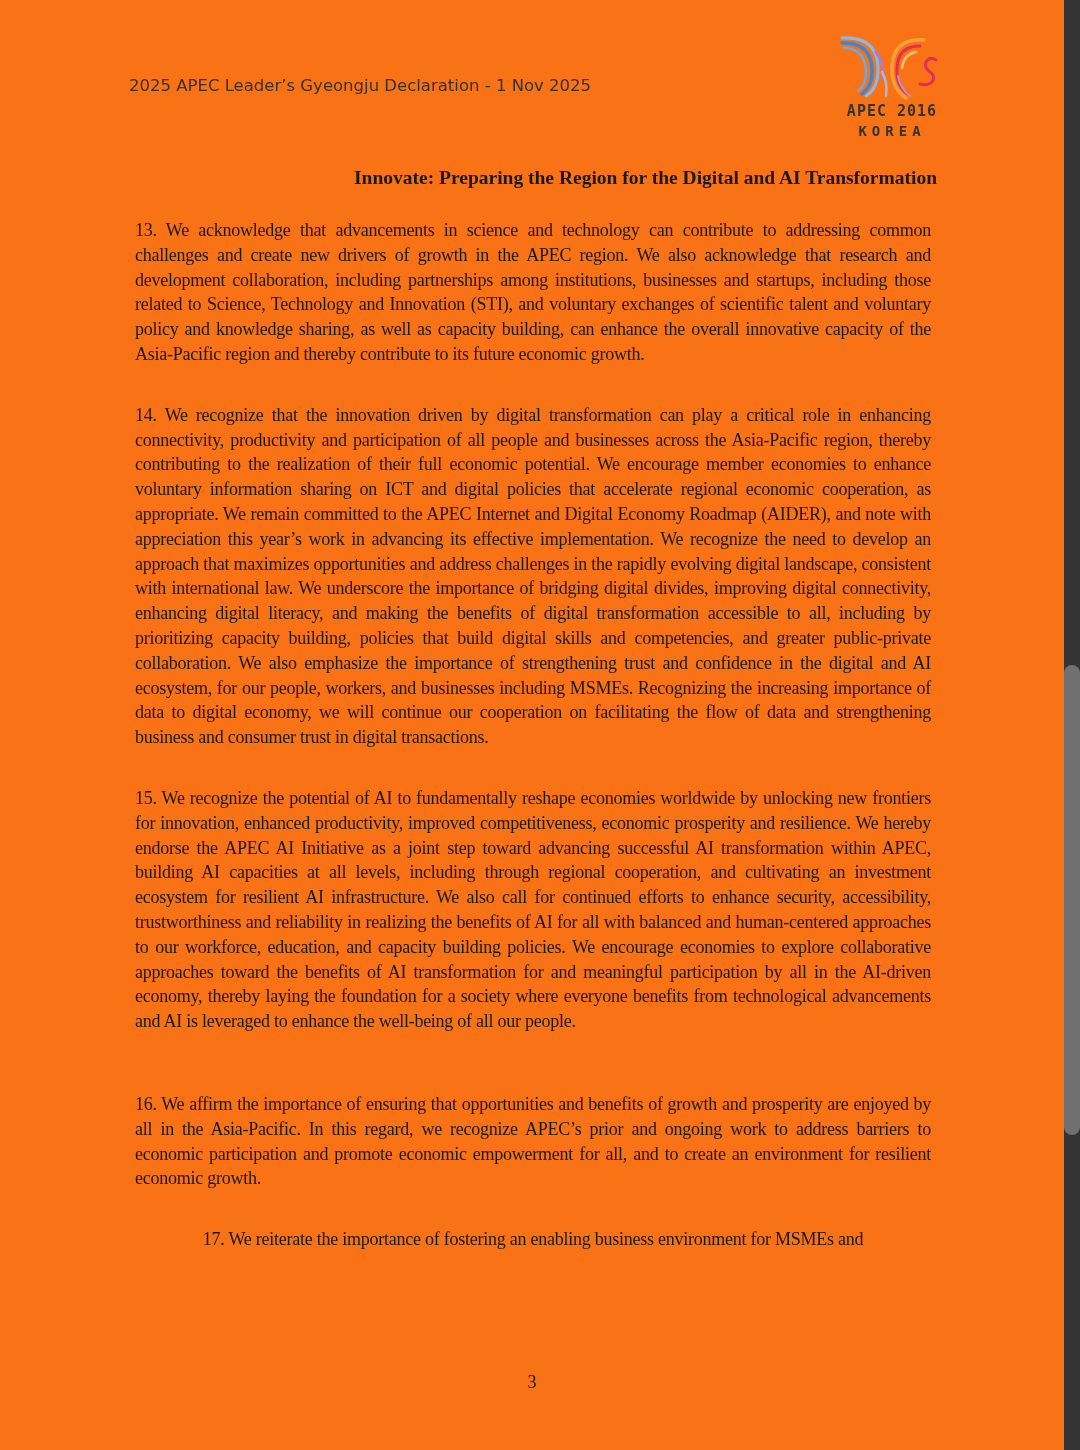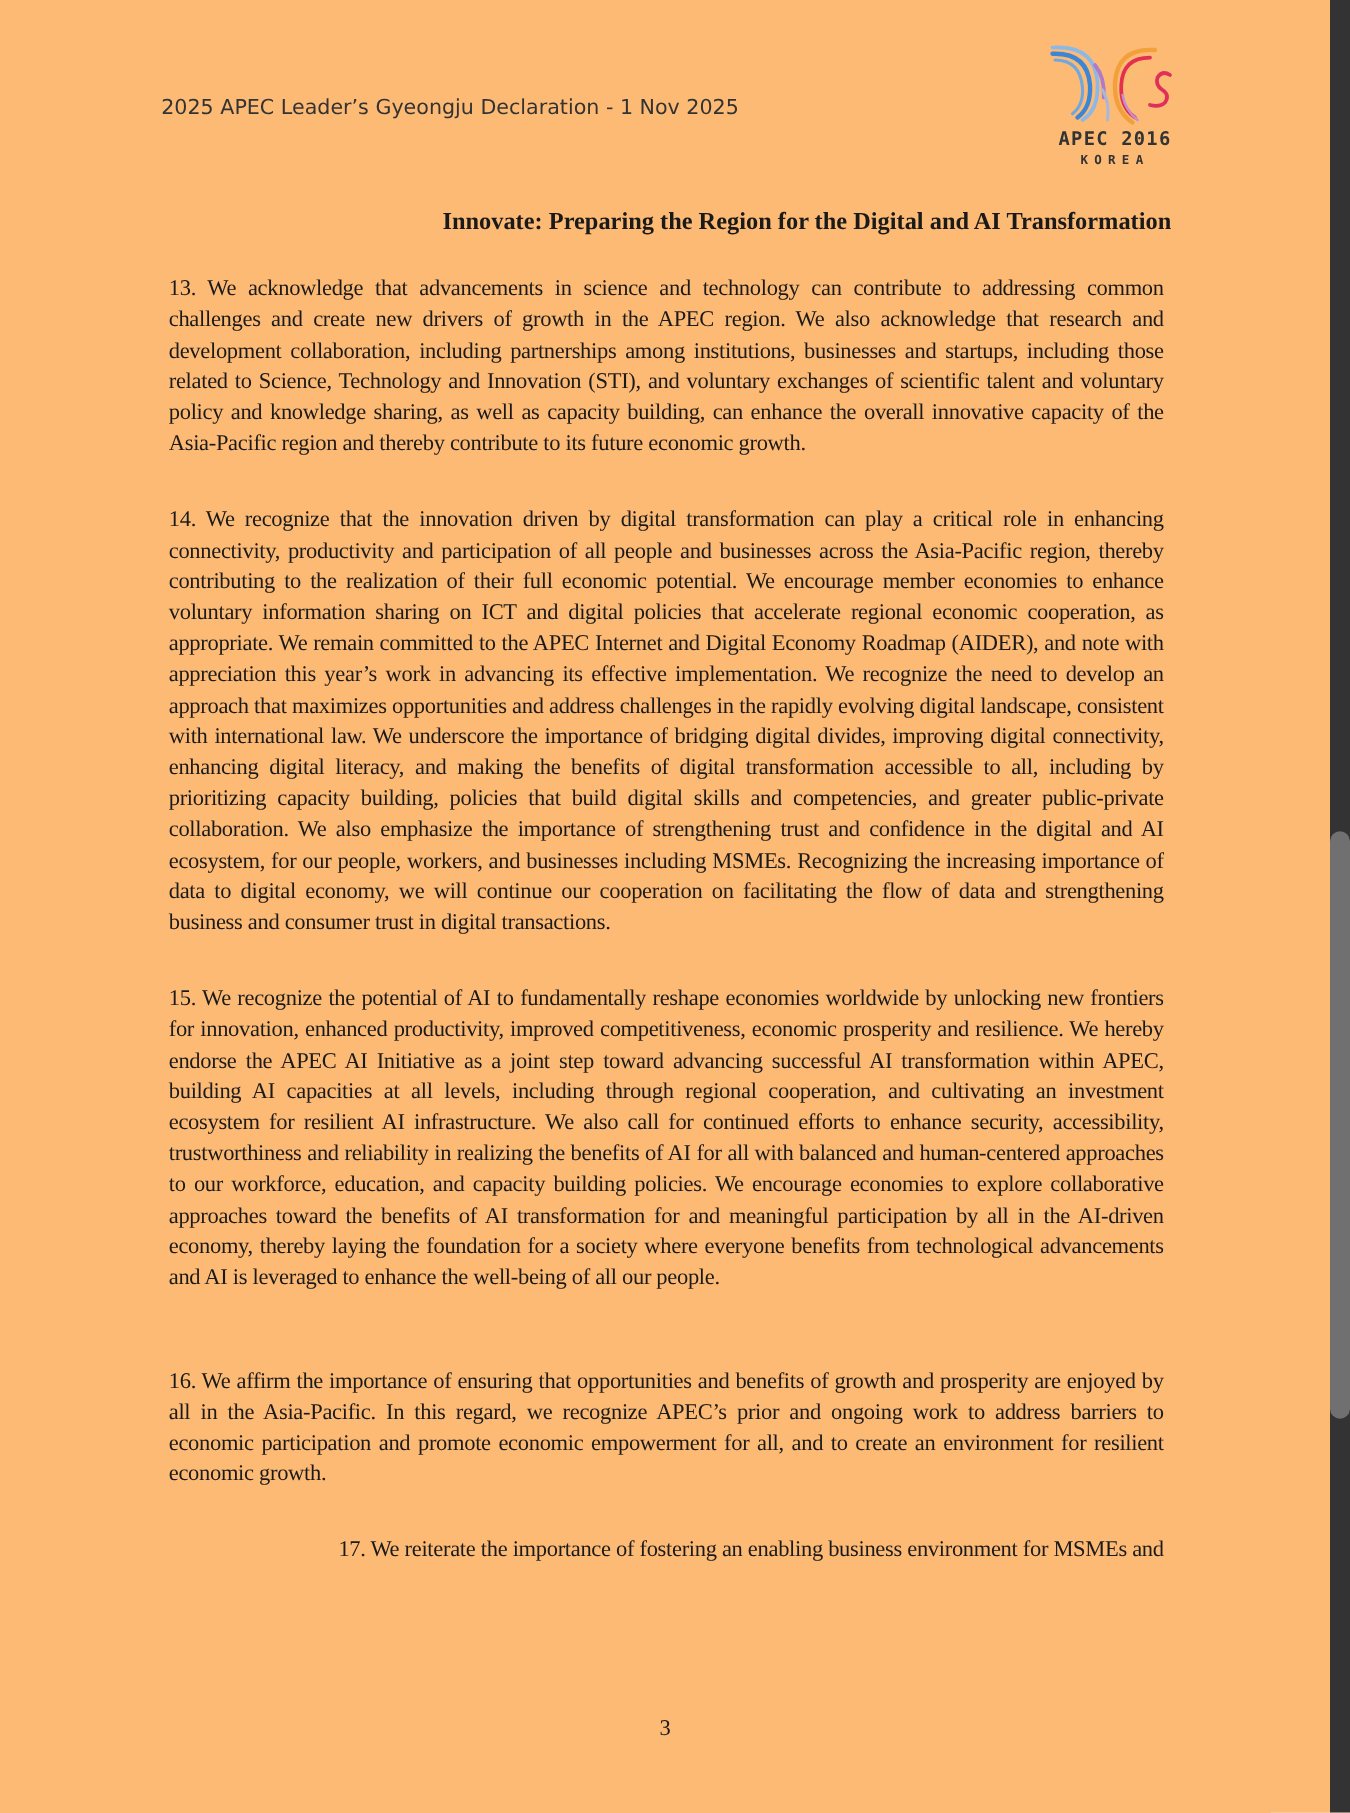--- a/index.html
+++ b/index.html
@@ -2,36 +2,36 @@
 <html><head>
 <meta charset="utf-8">
 <style>
   html, body { margin: 0; padding: 0; }
   body {
     width: 1080px; height: 1450px; overflow: hidden;
     background: #ffffff; position: relative;
     font-family: "Liberation Serif", serif;
     color: #1a1a1a;
   }
-  .page { position: absolute; left: 0; top: 0; width: 1064px; height: 1450px; background: #fdba74; }
+  .page { position: absolute; left: 0; top: 0; width: 1064px; height: 1450px; background: #f97316; }
   .header-title {
     position: absolute; left: 129px; top: 76px;
     font-family: "DejaVu Sans", sans-serif; font-size: 16.5px; color: #333;
     letter-spacing: 0px; white-space: nowrap;
   }
   .logo { position: absolute; left: 836px; top: 26px; width: 110px; height: 112px; }
   .logo svg { position: absolute; left: 0; top: 0; }
   .logo-text {
     position: absolute; left: 8px; top: 76px; width: 96px; text-align: center;
     font-family: "DejaVu Sans Mono", monospace; font-weight: bold; font-size: 15px; color: #333;
     letter-spacing: 1px;
   }
   .logo-sub {
     position: absolute; left: 8px; top: 97px; width: 96px; text-align: center;
-    font-family: "DejaVu Sans Mono", monospace; font-weight: bold; font-size: 10px; color: #333;
+    font-family: "DejaVu Sans Mono", monospace; font-weight: bold; font-size: 14px; color: #333;
     letter-spacing: 5px;
   }
   .content { position: absolute; left: 129px; top: 166px; width: 808px; }
   .heading {
     font-weight: bold; font-size: 19.5px; line-height: 24px; white-space: nowrap;
     margin: 0;
     text-align: right;
   }
   .para {
     font-size: 18px; line-height: 24.8px; text-align: justify;
@@ -80,21 +80,21 @@
       <div class="gap-p"></div>
       <p class="para">14. We recognize that the innovation driven by digital transformation can play a critical role in enhancing connectivity, productivity and participation of all people and businesses across the Asia-Pacific region, thereby contributing to the realization of their full economic potential. We encourage member economies to enhance voluntary information sharing on ICT and digital policies that accelerate regional economic cooperation, as appropriate. We remain committed to the APEC Internet and Digital Economy Roadmap (AIDER), and note with appreciation this year’s work in advancing its effective implementation. We recognize the need to develop an approach that maximizes opportunities and address challenges in the rapidly evolving digital landscape, consistent with international law. We underscore the importance of bridging digital divides, improving digital connectivity, enhancing digital literacy, and making the benefits of digital transformation accessible to all, including by prioritizing capacity building, policies that build digital skills and competencies, and greater public-private collaboration. We also emphasize the importance of strengthening trust and confidence in the digital and AI ecosystem, for our people, workers, and businesses including MSMEs. Recognizing the increasing importance of data to digital economy, we will continue our cooperation on facilitating the flow of data and strengthening business and consumer trust in digital transactions.</p>
       <div class="gap-p"></div>
       <p class="para">15. We recognize the potential of AI to fundamentally reshape economies worldwide by unlocking new frontiers for innovation, enhanced productivity, improved competitiveness, economic prosperity and resilience. We hereby endorse the APEC AI Initiative as a joint step toward advancing successful AI transformation within APEC, building AI capacities at all levels, including through regional cooperation, and cultivating an investment ecosystem for resilient AI infrastructure. We also call for continued efforts to enhance security, accessibility, trustworthiness and reliability in realizing the benefits of AI for all with balanced and human-centered approaches to our workforce, education, and capacity building policies. We encourage economies to explore collaborative approaches toward the benefits of AI transformation for and meaningful participation by all in the AI-driven economy, thereby laying the foundation for a society where everyone benefits from technological advancements and AI is leveraged to enhance the well-being of all our people.</p>
     </section>
     <div class="gap-p"></div>
     <section>
       <div class="gap-h"></div>
       <p class="para">16. We affirm the importance of ensuring that opportunities and benefits of growth and prosperity are enjoyed by all in the Asia-Pacific. In this regard, we recognize APEC’s prior and ongoing work to address barriers to economic participation and promote economic empowerment for all, and to create an environment for resilient economic growth.</p>
       <div class="gap-p"></div>
-      <p class="para" style="text-align: right;">17. We reiterate the importance of fostering an enabling business environment for MSMEs and</p>
+      <p class="para" style="text-align: center;">17. We reiterate the importance of fostering an enabling business environment for MSMEs and</p>
     </section>
   </div>
 
   <div class="page-number">3</div>
 </div>
 
 <div class="scroll-track"></div>
 <div class="scroll-thumb"></div>
 
 </body></html>

